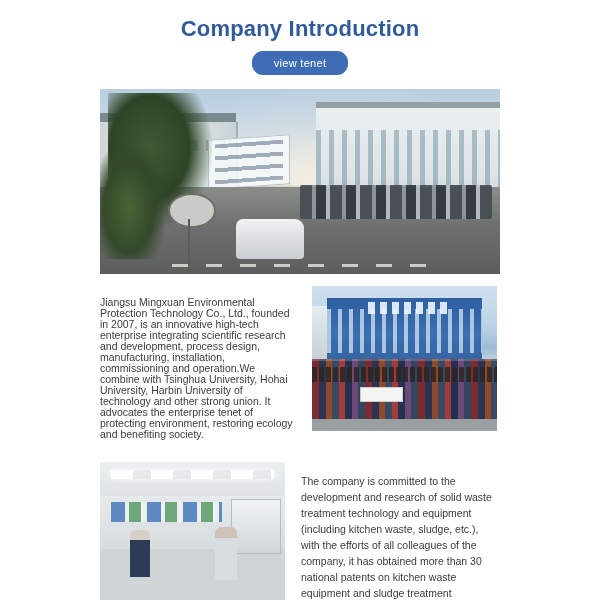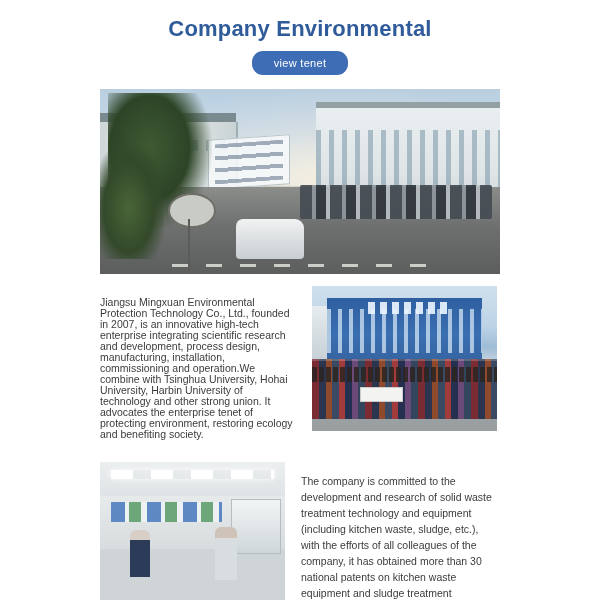--- a/index.html
+++ b/index.html
@@ -254,21 +254,21 @@
     line-height: 16px;
     color: #3b3b3b;
     width: 196px;
   }
 </style>
 </head>
 <body>
 
 <div class="page">
 
-  <h1 class="title">Company Environmental</h1>
+  <h1 class="title">Company Introduction</h1>
 
   <div class="btn-row">
     <button class="view-more">view tenet</button>
   </div>
 
   <div class="hero-wrap">
     <div class="hero">
       <div class="sky-glow"></div>
       <div class="bldg-left-roof"></div>
       <div class="bldg-left"></div>

